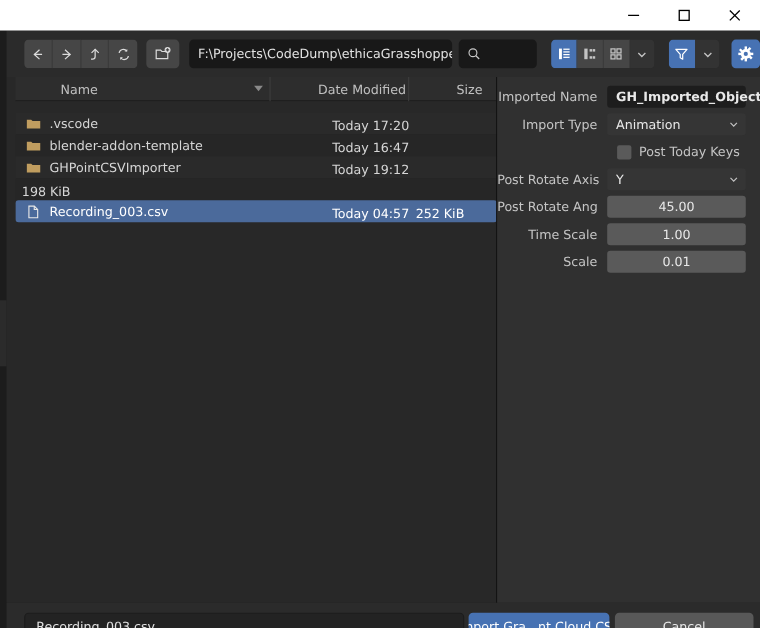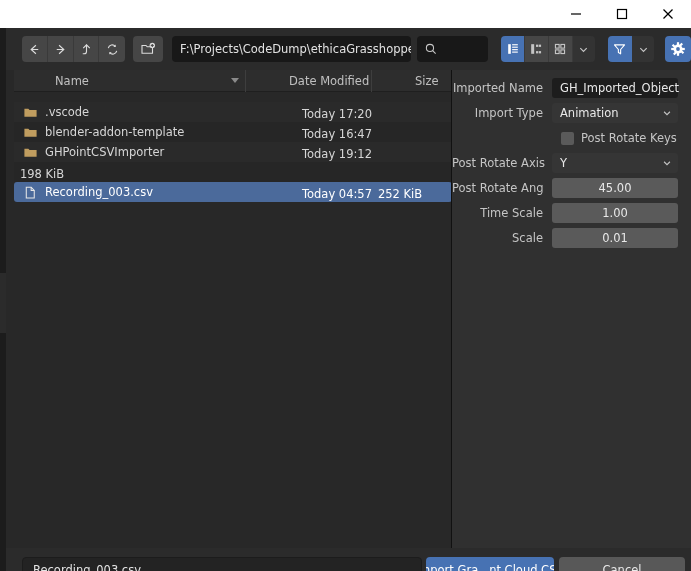--- a/index.html
+++ b/index.html
@@ -170,21 +170,21 @@
   .prop-label {
     width: 100px; text-align: right; padding-right: 9px;
     color: #c5c5c5; font-size: 11.5px; white-space: nowrap;
   }
   .prop-field {
     width: 126px; height: 20px; border-radius: 3px;
     display: flex; align-items: center;
     font-size: 11.5px; color: #e8e8e8;
   }
   .prop-field.text {
-    background: #1d1d1d; padding-left: 8px;
+    background: #1d1d1d; padding-left: 8px; font-weight: bold;
   }
   .prop-field.dropdown {
     background: #353535; padding-left: 8px;
     justify-content: space-between; padding-right: 6px;
   }
   .prop-field.value {
     background: #5a5a5a; justify-content: center;
   }
   .prop-check-row {
     display: flex; align-items: center; height: 20px;
@@ -481,21 +481,21 @@
       <div class="prop-field dropdown">
         <span>Animation</span>
         <svg width="10" height="10" viewBox="0 0 12 12">
           <path d="M2.5 4.5 L6 8 L9.5 4.5" fill="none" stroke="#c4c4c4" stroke-width="1.3"></path>
         </svg>
       </div>
     </div>
 
     <div class="prop-check-row">
       <span class="checkbox"></span>
-      <span class="check-label">Post Rotate Keys</span>
+      <span class="check-label">Post Today Keys</span>
     </div>
 
     <div class="prop-row">
       <span class="prop-label">Post Rotate Axis</span>
       <div class="prop-field dropdown">
         <span>Y</span>
         <svg width="10" height="10" viewBox="0 0 12 12">
           <path d="M2.5 4.5 L6 8 L9.5 4.5" fill="none" stroke="#c4c4c4" stroke-width="1.3"></path>
         </svg>
       </div>

